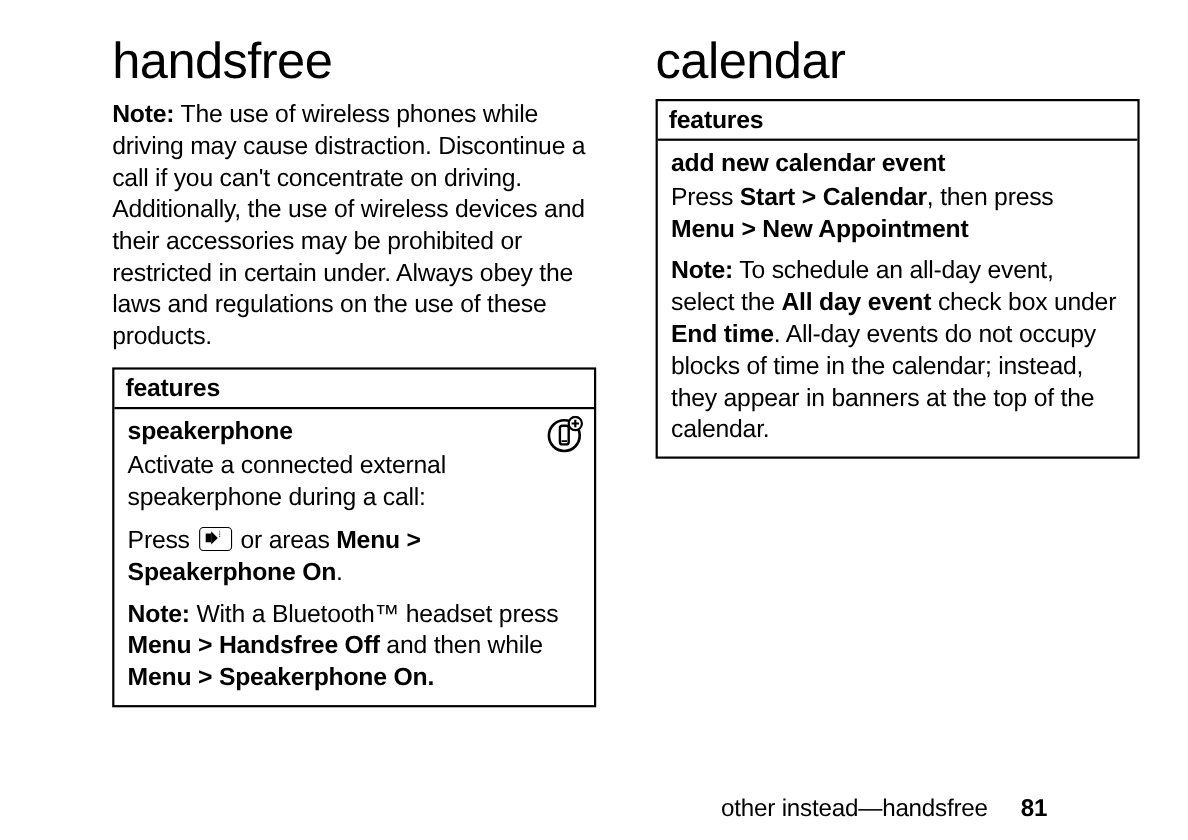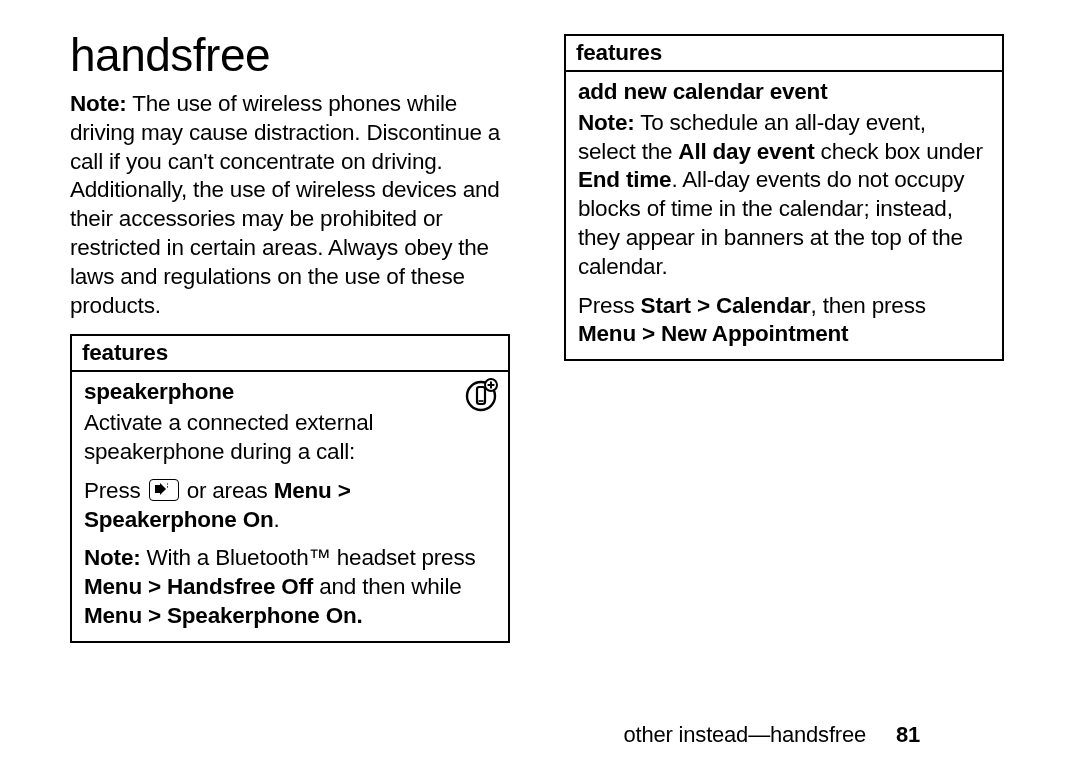--- a/index.html
+++ b/index.html
@@ -10,20 +10,21 @@
     background: #fff;
     font-family: "Helvetica Neue", Helvetica, Arial, sans-serif;
     color: #000;
     -webkit-font-smoothing: antialiased;
   }
   .page {
     position: relative;
     width: 992px;
     height: 764px;
     box-sizing: border-box;
+    margin-left: 32px;
   }
   .col {
     position: absolute;
     top: 28px;
     width: 440px;
   }
   .col-left  { left: 70px; }
   .col-right { left: 564px; }
 
   h1 {
@@ -131,21 +132,21 @@
 </head>
 <body>
 
 <div class="page">
 
   <div class="col col-left">
     <h1>handsfree</h1>
 
     <p class="para">
       <span class="bold">Note:</span>
-      <span> The use of wireless phones while driving may cause distraction. Discontinue a call if you can't concentrate on driving. Additionally, the use of wireless devices and their accessories may be prohibited or restricted in certain areas. Always obey the laws and regulations on the use of these products.</span>
+      <span> The use of wireless phones while driving may cause distraction. Discontinue a call if you can't concentrate on driving. Additionally, the use of wireless devices and their accessories may be prohibited or restricted in certain under. Always obey the laws and regulations on the use of these products.</span>
     </p>
 
     <div class="feature-box">
       <div class="hdr">features</div>
       <div class="body">
         <span class="round-icon">
           <svg viewBox="0 0 34 34">
             <circle cx="17" cy="18" r="14" fill="none" stroke="#000" stroke-width="2.4"></circle>
             <rect x="13" y="9" width="8" height="17" rx="2.2" fill="none" stroke="#000" stroke-width="2.2"></rect>
             <line x1="14.5" y1="23" x2="19.5" y2="23" stroke="#000" stroke-width="1.6"></line>
@@ -163,30 +164,31 @@
           <span class="narrow bold">Menu &gt; Speakerphone On</span><span>.</span>
         </p>
         <p>
           <span class="bold">Note:</span><span> With a Bluetooth™ headset press </span><span class="narrow bold">Menu &gt; Handsfree Off</span><span> and then while </span><span class="narrow bold">Menu &gt; Speakerphone On.</span>
         </p>
       </div>
     </div>
   </div>
 
   <div class="col col-right">
+    <h1>calendar</h1>
 
     <div class="feature-box" style="margin-top:6px;">
       <div class="hdr">features</div>
       <div class="body">
         <span class="subhead">add new calendar event</span>
         <p>
-          <span class="bold">Note:</span><span> To schedule an all-day event, select the </span><span class="narrow bold">All day event</span><span> check box under </span><span class="narrow bold">End time</span><span>. All-day events do not occupy blocks of time in the calendar; instead, they appear in banners at the top of the calendar.</span>
+          <span>Press </span><span class="narrow bold">Start &gt; Calendar</span><span>, then press </span><span class="narrow bold">Menu &gt; New Appointment</span>
         </p>
         <p>
-          <span>Press </span><span class="narrow bold">Start &gt; Calendar</span><span>, then press </span><span class="narrow bold">Menu &gt; New Appointment</span>
+          <span class="bold">Note:</span><span> To schedule an all-day event, select the </span><span class="narrow bold">All day event</span><span> check box under </span><span class="narrow bold">End time</span><span>. All-day events do not occupy blocks of time in the calendar; instead, they appear in banners at the top of the calendar.</span>
         </p>
       </div>
     </div>
   </div>
 
   <div class="footer">
     <span>other instead—handsfree</span>
     <span class="pnum">81</span>
   </div>
 

